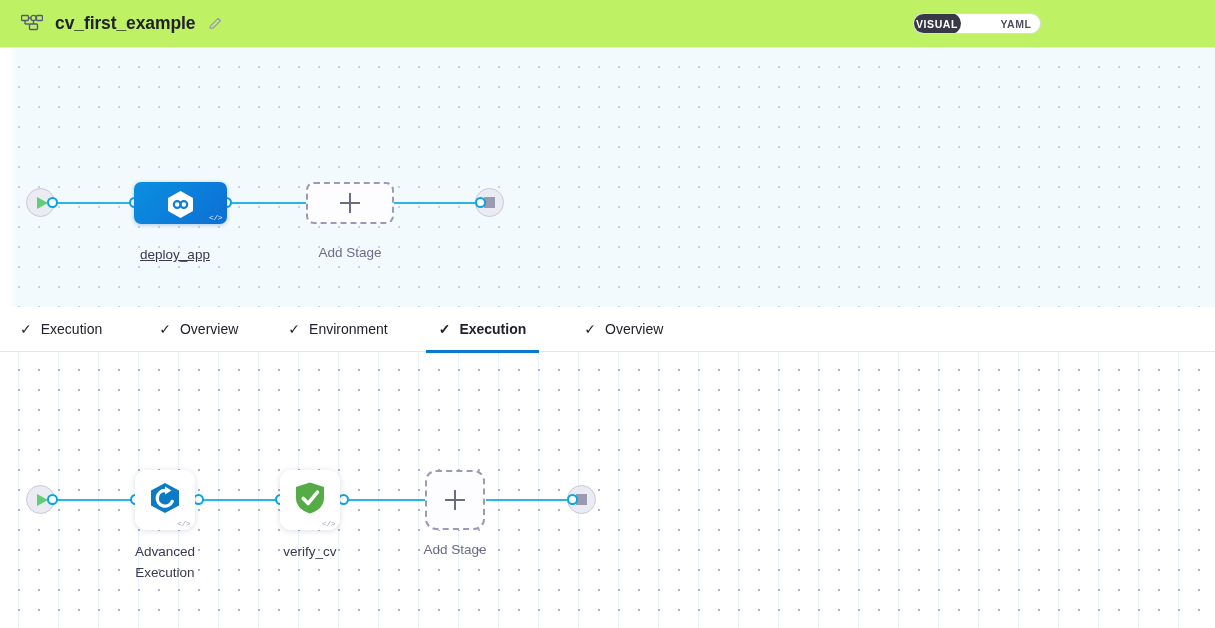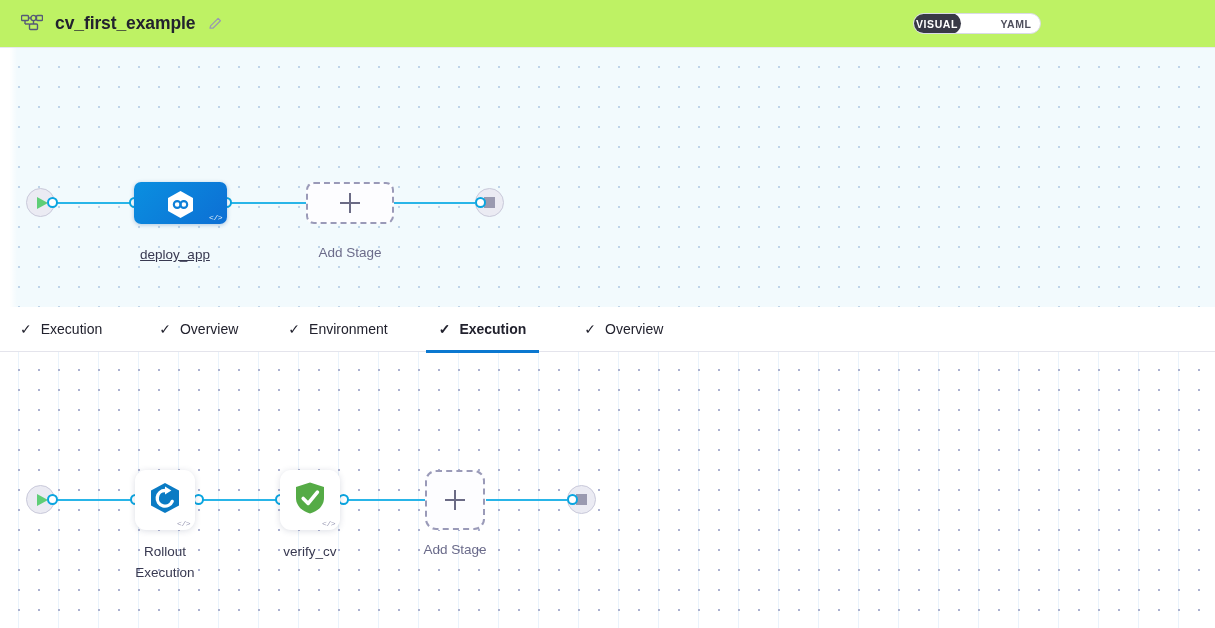--- a/index.html
+++ b/index.html
@@ -267,21 +267,21 @@
           <path d="M17 1 L31 8.5 L31 23.5 L17 31 L3 23.5 L3 8.5 Z" fill="#0a7bc4"></path>
           <path d="M17 8.5 A7.8 7.8 0 1 0 24.2 19.4" fill="none" stroke="#ffffff" stroke-width="3.4" stroke-linecap="round"></path>
           <path d="M17 4.4 L17 12.6 L23.4 8.5 Z" fill="#ffffff"></path>
         </svg>
       </span>
       <span class="code-badge dark">&lt;/&gt;</span>
     </div>
     <div class="dot" style="left:130px; top:142px;"></div>
     <div class="dot" style="left:193px; top:142px;"></div>
     <div class="node-label" style="left:105px; top:189px; width:120px;">
-      <div>Rollout</div>
+      <div>Advanced</div>
       <div>Execution</div>
     </div>
 
     <div class="step-node" style="left:280px; top:118px;">
       <span>
         <svg width="34" height="34" viewBox="0 0 34 34">
           <path d="M17 1.5 L31 6 L31 17 C31 25 24.5 30.5 17 32.5 C9.5 30.5 3 25 3 17 L3 6 Z" fill="#55ab46"></path>
           <path d="M10.2 17.4 L15.2 22.4 L24.4 11.2" fill="none" stroke="#ffffff" stroke-width="3.6" stroke-linecap="round" stroke-linejoin="round"></path>
         </svg>
       </span>

